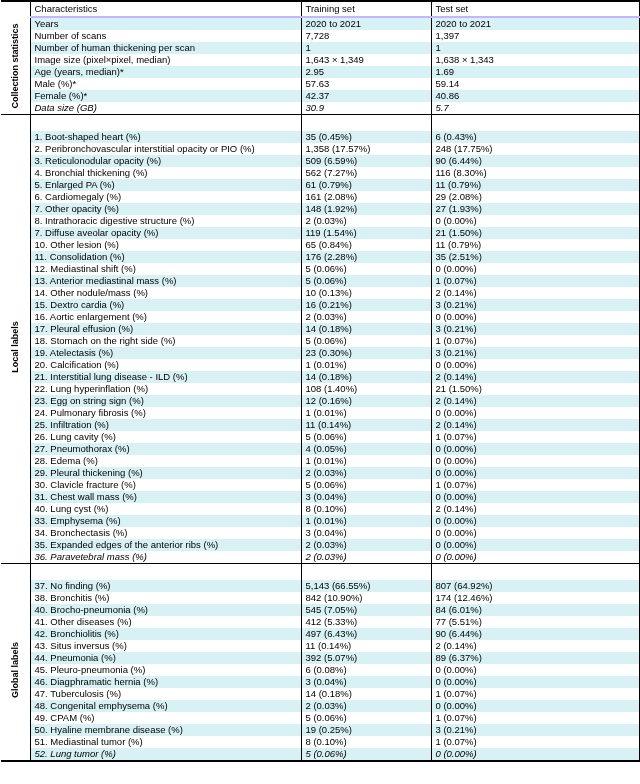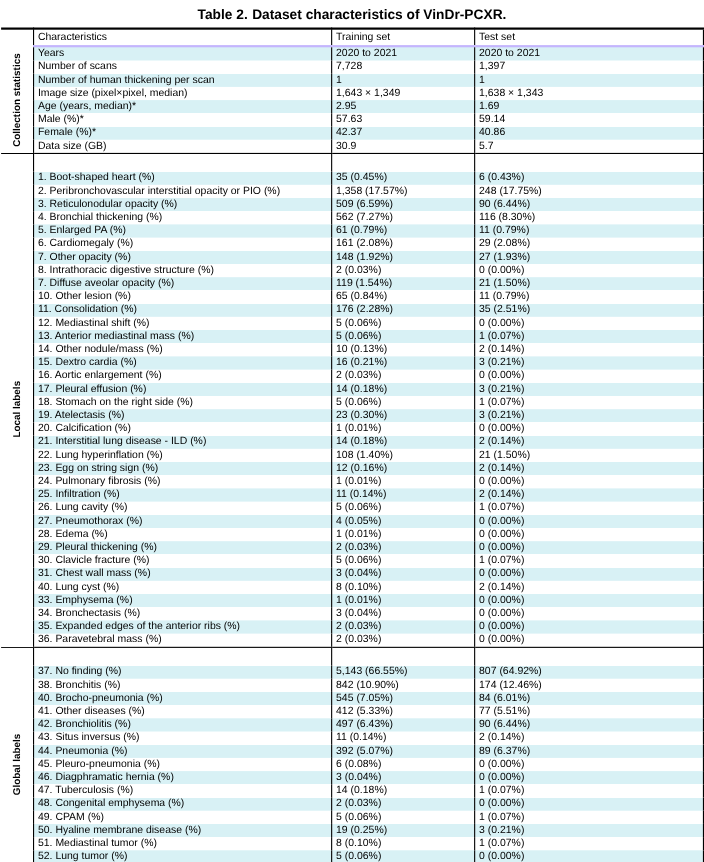--- a/index.html
+++ b/index.html
@@ -21,39 +21,36 @@
     text-align: left; font-weight: normal; vertical-align: middle;
     white-space: nowrap; overflow: hidden;
   }
   .ds .c-char  { border-left: 1px solid #000; }
   .ds .c-train { border-left: 1px solid #000; }
   .ds .c-test  { border-left: 1px solid #000; border-right: 1px solid #000; }
   .ds .hdr { border-bottom: 2px solid #c4b5fd; height: 14px; line-height: 14px; }
   .ds tr.stripe td.c-char,
   .ds tr.stripe td.c-train,
   .ds tr.stripe td.c-test { background: var(--stripe, #d8f1f5); }
-  .ds tr.sec-end td { border-bottom: 1px solid #000; }
+  .ds tr.sec-end td { border-bottom: 1px solid #000; font-style: italic; }
   .ds td.rot {
     background: #fff; position: relative; padding: 0;
     overflow: visible; border-bottom: 1px solid #000;
   }
   .ds td.rot .rot-text {
     position: absolute; left: 50%; top: 50%;
     transform: translate(-50%, -50%) rotate(-90deg);
     font-weight: bold; font-size: 9px; white-space: nowrap;
   }
   .ds tr.gap td { height: 16px; line-height: 16px; background: #fff; }
 </style>
 </head>
 <body>
 
 <div class="page">
-  <div class="caption">
-    <span class="cap-label">Table 2.</span><span>Dataset characteristics of VinDr-PCXR.</span>
-  </div>
 
   <table class="ds">
     <colgroup>
       <col style="width:29px">
       <col style="width:271px">
       <col style="width:130px">
       <col style="width:208px">
     </colgroup>
     <thead>
       <tr>

